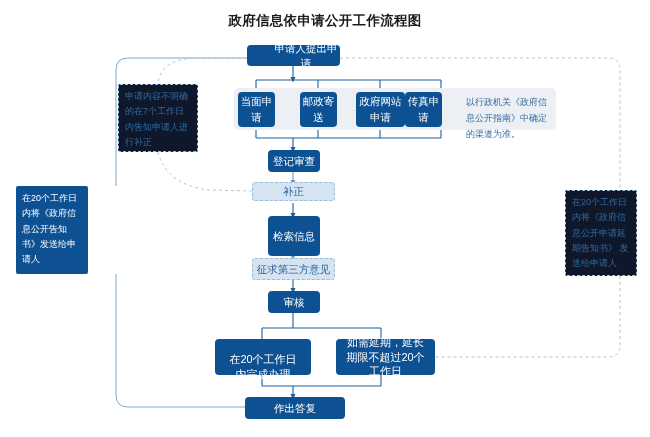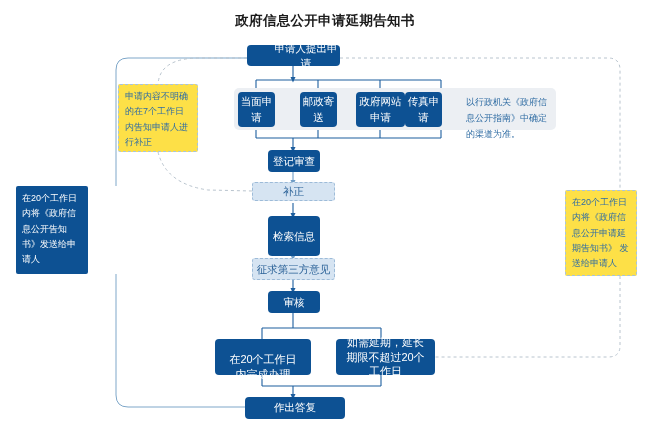--- a/index.html
+++ b/index.html
@@ -56,21 +56,21 @@
     font-size: 11px;
   }
   .node.light {
     background: #d6e4f2;
     color: #2b6298;
     font-size: 10.5px;
     border: 1px dashed #9dbbd8;
     border-radius: 3px;
   }
   .node.note-light {
-    background: #fde047;
+    background: #0f172a;
     color: #2f6ca3;
     font-size: 9px;
     border: 1px dashed #a8c3dd;
     border-radius: 2px;
     line-height: 1.7;
     padding: 4px 6px;
     text-align: left;
     align-items: flex-start;
     justify-content: flex-start;
   }
@@ -102,21 +102,21 @@
   .chan-label {
     font-size: 9.5px;
     line-height: 1.45;
   }
 </style>
 </head>
 <body>
 
 <div id="canvas">
 
-  <div class="chart-title">政府信息公开申请延期告知书</div>
+  <div class="chart-title">政府信息依申请公开工作流程图</div>
 
   <div class="panel" style="left:234px; top:88px; width:322px; height:42px;"></div>
 
   <svg id="wires" viewBox="0 0 650 437">
     <defs>
       <marker id="ar" markerWidth="6" markerHeight="6" refX="3" refY="3" orient="auto">
         <path d="M0,0.6 L5.2,3 L0,5.4 z" fill="#1d5e9e"></path>
       </marker>
       <marker id="arl" markerWidth="6" markerHeight="6" refX="3" refY="3" orient="auto">
         <path d="M0,0.6 L5.2,3 L0,5.4 z" fill="#6f9dc6"></path>
@@ -216,21 +216,21 @@
   </div>
 
   <div class="node solid wide" style="left:215px; top:339px; width:96px; height:36px;">
     <span style="display:block; width:72px;margin-top:20px;">在20个工作日内完成办理</span>
   </div>
 
   <div class="node solid wide" style="left:336px; top:339px; width:99px; height:36px;">
     <span style="display:block; width:85px;">如需延期，延长期限不超过20个工作日</span>
   </div>
 
-  <div class="node solid" style="left:245px; top:397px; width:100px; height:22px;font-family:Liberation Serif, serif;">
+  <div class="node solid" style="left:245px; top:397px; width:100px; height:22px;">
     <span>作出答复</span>
   </div>
 
   <div class="node note-light" style="left:118px; top:84px; width:80px; height:68px;">
     <span>申请内容不明确的在7个工作日内告知申请人进行补正</span>
   </div>
 
   <div class="node note-solid" style="left:16px; top:186px; width:72px; height:88px;">
     <span>在20个工作日内将《政府信息公开告知书》发送给申请人</span>
   </div>

